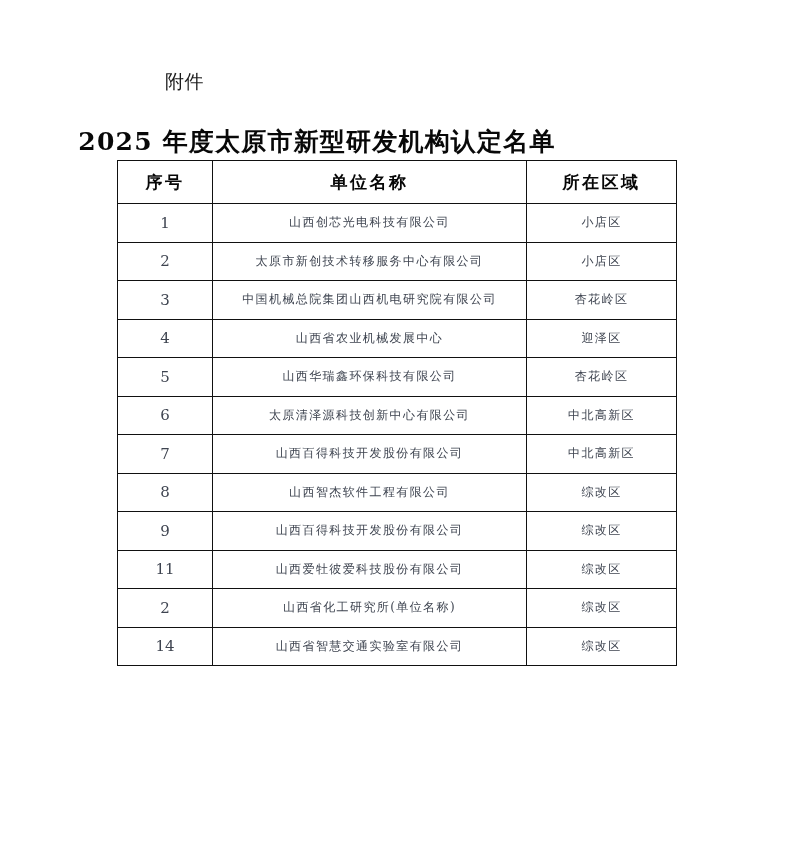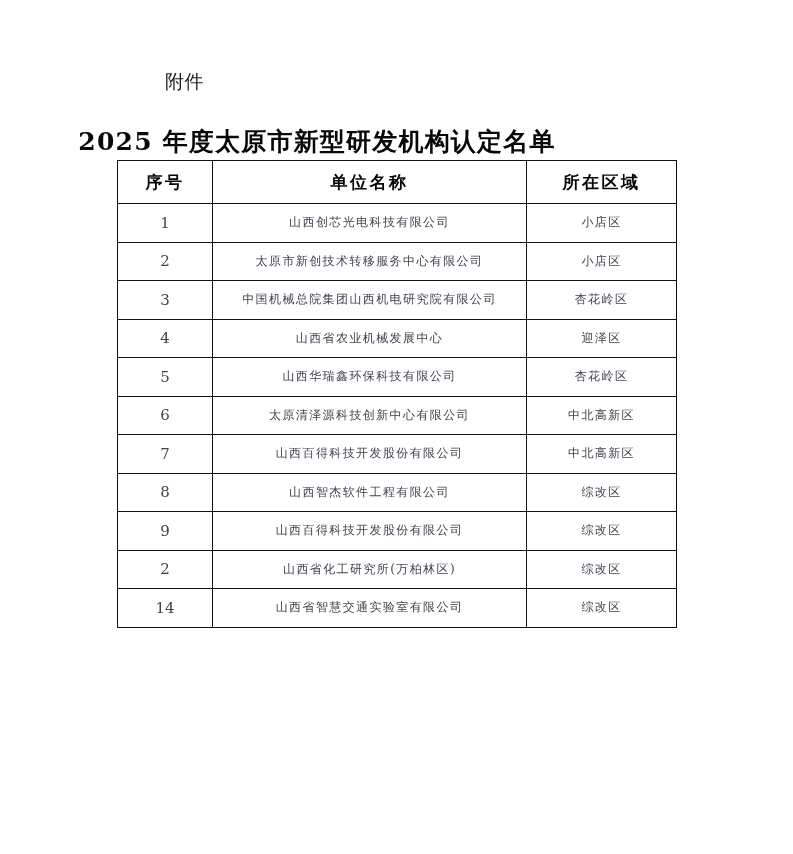--- a/index.html
+++ b/index.html
@@ -171,22 +171,27 @@
             <td class="idx">8</td>
             <td class="name">山西智杰软件工程有限公司</td>
             <td class="region">综改区</td>
           </tr>
           <tr>
             <td class="idx">9</td>
             <td class="name">山西百得科技开发股份有限公司</td>
             <td class="region">综改区</td>
           </tr>
           <tr>
+            <td class="idx">11</td>
+            <td class="name">山西爱牡彼爱科技股份有限公司</td>
+            <td class="region">综改区</td>
+          </tr>
+          <tr>
             <td class="idx">2</td>
-            <td class="name">山西省化工研究所(万柏林区)</td>
+            <td class="name">山西省化工研究所(单位名称)</td>
             <td class="region">综改区</td>
           </tr>
           <tr>
             <td class="idx">14</td>
             <td class="name">山西省智慧交通实验室有限公司</td>
             <td class="region">综改区</td>
           </tr>
         </tbody>
     </table>
   </div>

